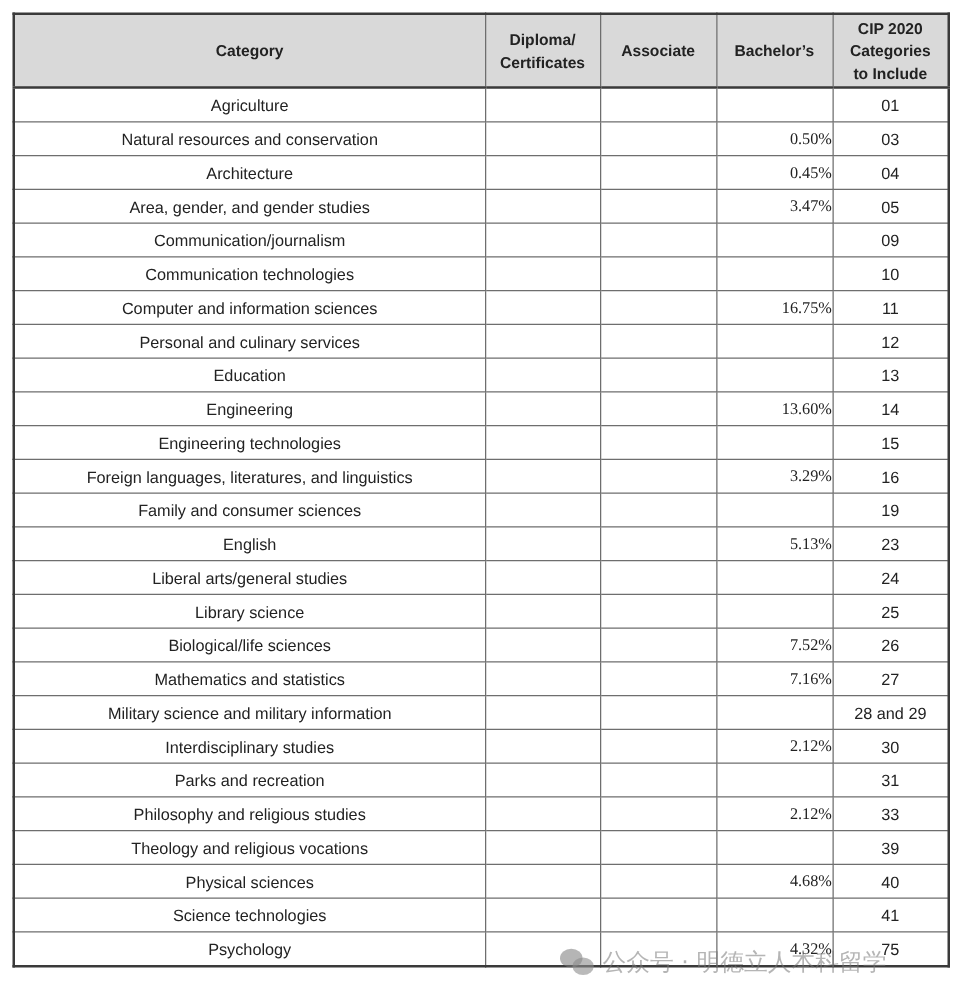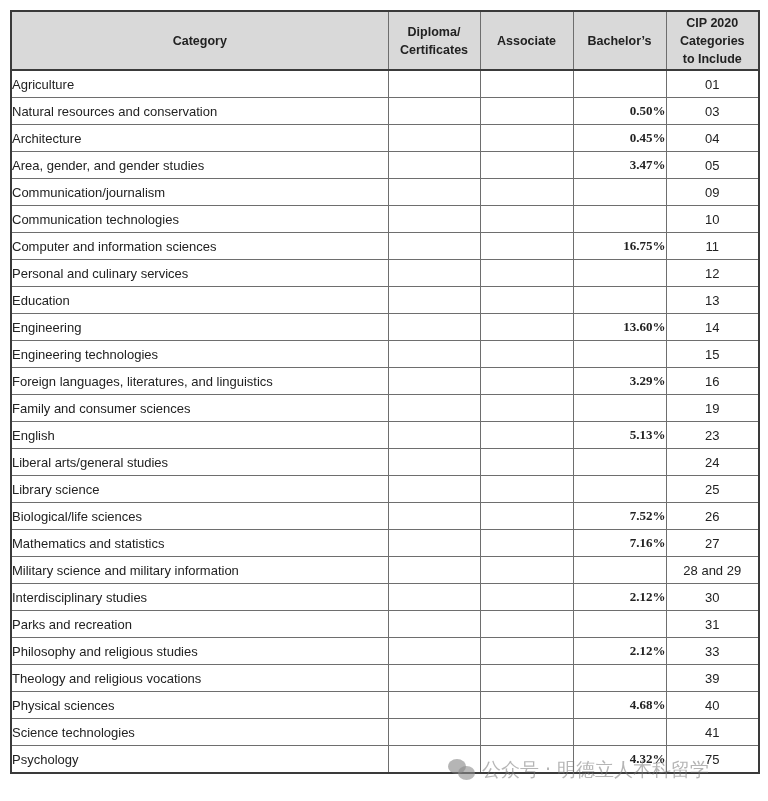--- a/index.html
+++ b/index.html
@@ -16,24 +16,24 @@
     border: 1px solid #6e6e6e;
     padding: 0;
   }
   table.cip th {
     background: #d9d9d9;
     font-weight: bold; font-size: 12.5px; line-height: 18px;
     text-align: center; height: 57px;
     border-bottom: 2px solid #3a3a3a;
   }
   table.cip td { height: 26px; font-size: 13px; }
-  td.cat { padding-left: 5px; text-align: left; margin-top: 40px; }
+  td.cat { padding-left: 5px; text-align: center; margin-top: 40px; }
   td.pct {
     text-align: right; padding-right: 6px;
-    font-family: "Liberation Serif", serif; font-weight: bold; font-size: 12.5px;
+    font-family: "Liberation Serif", serif; font-weight: normal; font-size: 12.5px;
   }
   td.cip-code { text-align: center; }
   col.c1 { width: 377px; }
   col.c2 { width: 92px; }
   col.c3 { width: 93px; }
   col.c4 { width: 93px; }
   col.c5 { width: 93px; }
   .watermark {
     position: absolute; left: 448px; top: 757px;
     font-family: "DejaVu Sans", sans-serif; font-size: 19px;

